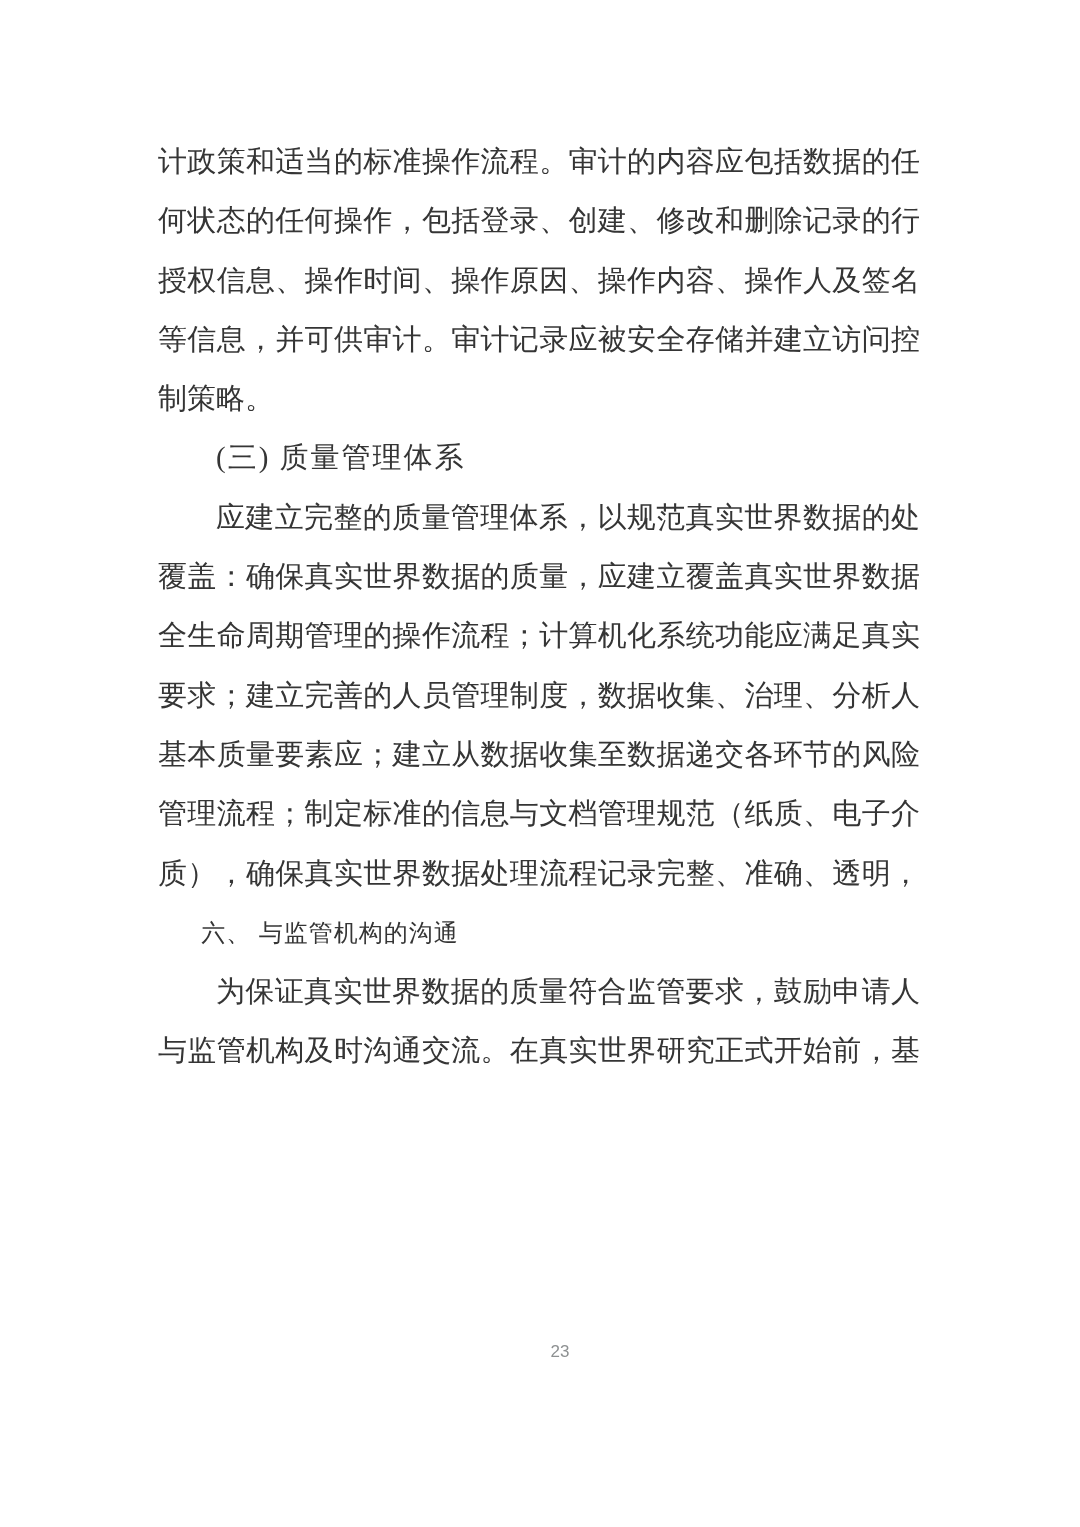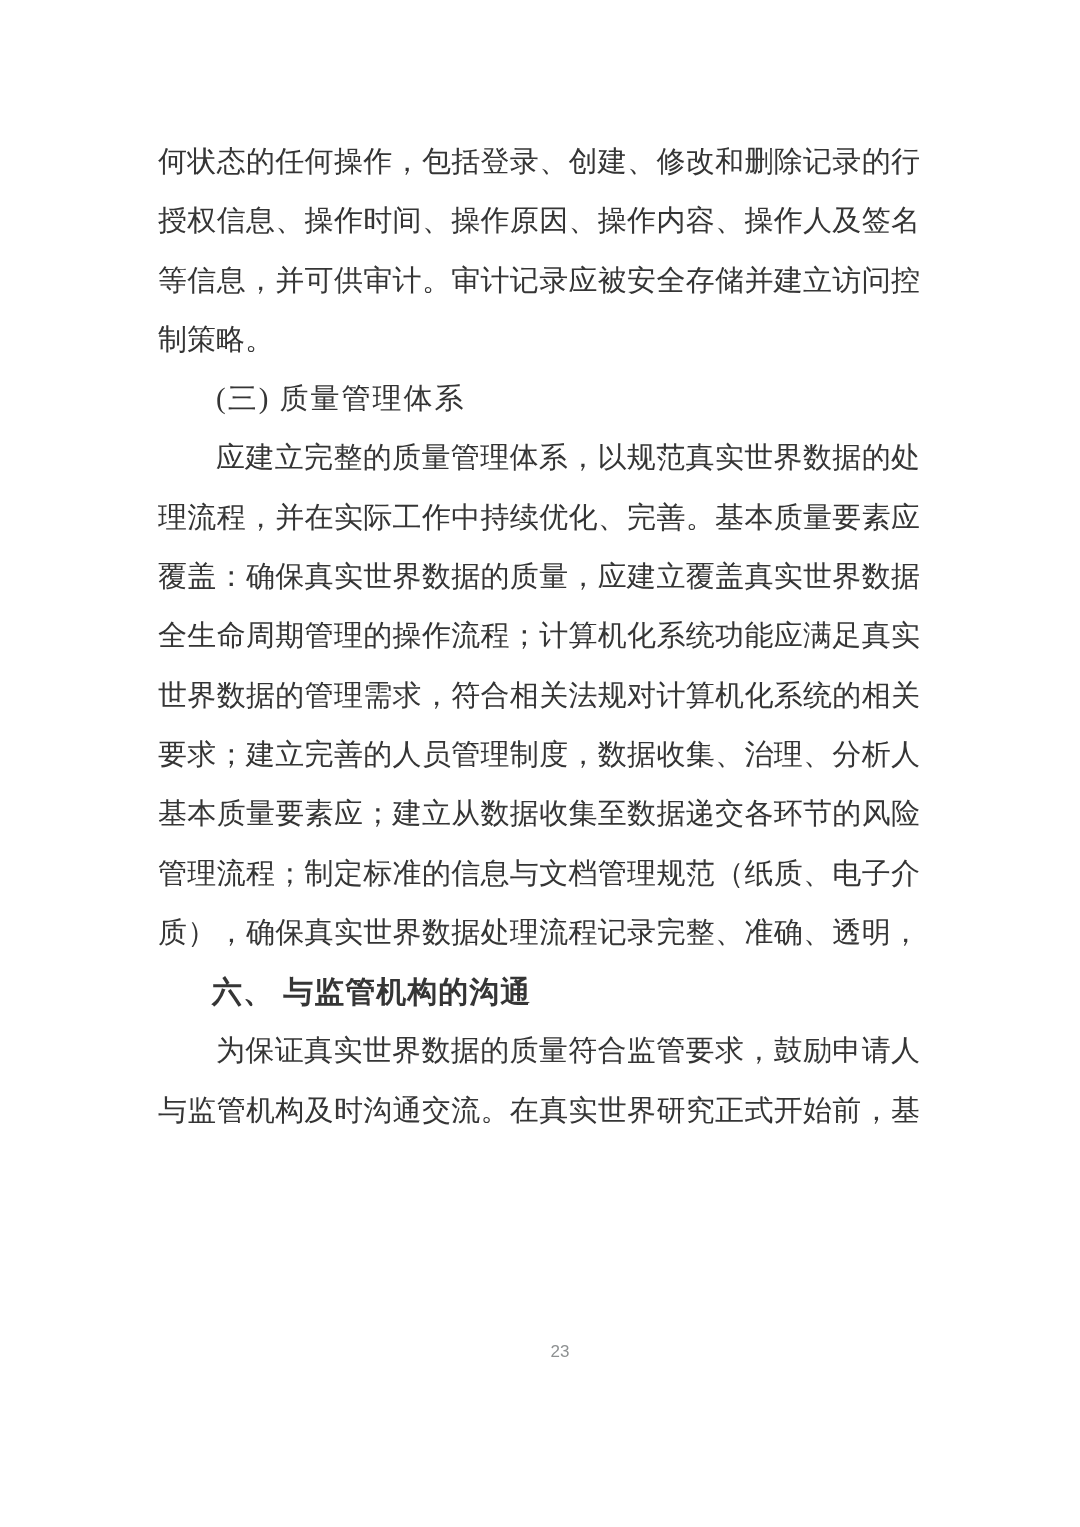--- a/index.html
+++ b/index.html
@@ -41,52 +41,51 @@
     text-align: right;
     text-align-last: left;
     text-indent: 2em;
     letter-spacing: 2px;
   }
   .line.h1 {
     text-align: right;
     text-align-last: left;
     text-indent: 1.8em;
     font-family: "Liberation Sans", "DejaVu Sans", sans-serif;
-    font-weight: 700;
-    font-size: 30px;
+    font-weight: 400;
+    font-size: 24px;
     letter-spacing: 1px;
   }
   .page-number {
     position: absolute;
     top: 1342px;
     left: 0;
     width: 100%;
     text-align: center;
     font-family: "Liberation Sans", "DejaVu Sans", sans-serif;
     font-size: 17px;
     color: #8d9091;
     margin-left: 20px;
   }
 </style>
 </head>
 <body>
 
 <div class="page">
 
   <div class="text-block">
+    <div class="line">计政策和适当的标准操作流程。审计的内容应包括数据的任</div>
     <div class="line">何状态的任何操作，包括登录、创建、修改和删除记录的行</div>
     <div class="line">授权信息、操作时间、操作原因、操作内容、操作人及签名</div>
     <div class="line">等信息，并可供审计。审计记录应被安全存储并建立访问控</div>
     <div class="line last">制策略。</div>
     <div class="line h3">(三) 质量管理体系</div>
     <div class="line indent">应建立完整的质量管理体系，以规范真实世界数据的处</div>
-    <div class="line">理流程，并在实际工作中持续优化、完善。基本质量要素应</div>
     <div class="line">覆盖：确保真实世界数据的质量，应建立覆盖真实世界数据</div>
     <div class="line">全生命周期管理的操作流程；计算机化系统功能应满足真实</div>
-    <div class="line">世界数据的管理需求，符合相关法规对计算机化系统的相关</div>
     <div class="line">要求；建立完善的人员管理制度，数据收集、治理、分析人</div>
     <div class="line">基本质量要素应；建立从数据收集至数据递交各环节的风险</div>
     <div class="line">管理流程；制定标准的信息与文档管理规范（纸质、电子介</div>
     <div class="line">质），确保真实世界数据处理流程记录完整、准确、透明，</div>
     <div class="line h1">六、 与监管机构的沟通</div>
     <div class="line indent">为保证真实世界数据的质量符合监管要求，鼓励申请人</div>
     <div class="line">与监管机构及时沟通交流。在真实世界研究正式开始前，基</div>
   </div>
 
   <div class="page-number">23</div>

